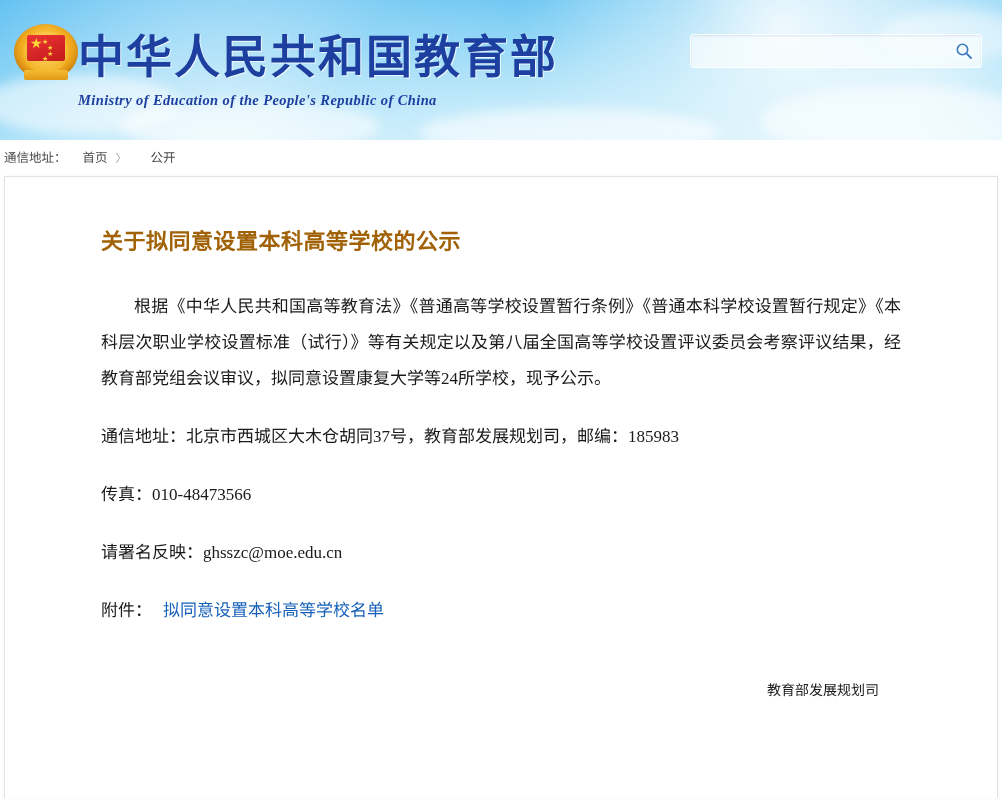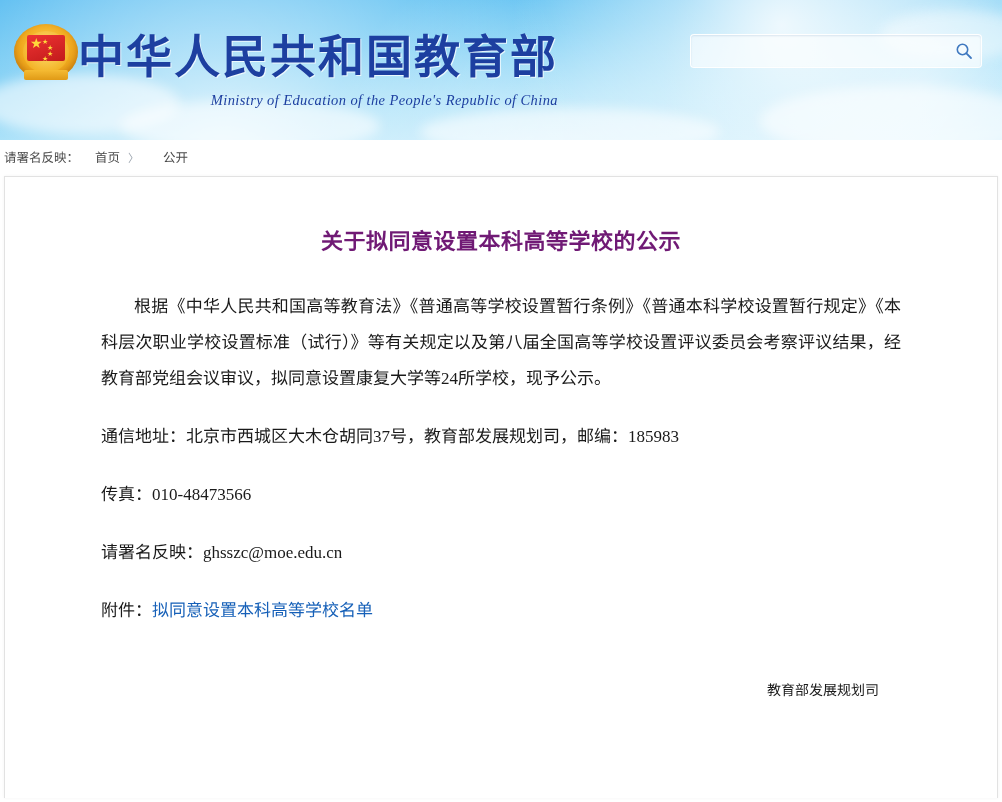--- a/index.html
+++ b/index.html
@@ -99,26 +99,25 @@
     font-size: 46px;
     letter-spacing: 2px;
     color: #1d3fa0;
     text-shadow: 1px 1px 0 rgba(255,255,255,.75);
     white-space: nowrap;
   }
   .title-en {
     margin-top: 6px;
     font-family: "Liberation Serif", "DejaVu Serif", serif;
     font-style: italic;
-    font-weight: normal;
+    font-weight: bold;
     font-size: 14.5px;
     letter-spacing: .4px;
     color: #1d3fa0;
     white-space: nowrap;
-    text-align: right;
   }
 
   .search-box {
     position: absolute;
     right: 20px;
     top: 34px;
     width: 290px;
     height: 32px;
     background: rgba(255,255,255,0.62);
     border: 1px solid rgba(255,255,255,0.9);
@@ -172,41 +171,42 @@
     box-sizing: border-box;
     background: #fff;
     border: 1px solid #e2e2e2;
     border-bottom: none;
     box-shadow: 0 0 3px rgba(0,0,0,.05);
   }
   .article {
     padding: 46px 96px 0 96px;
   }
   .doc-title {
-    text-align: center;
+    text-align: left;
     font-family: Liberation Serif, serif;
     font-weight: bold;
     font-size: 22px;
-    color: #701a75;
+    color: #a16207;
     letter-spacing: .5px;
     margin: 0 0 34px 0;
   }
   .para {
     font-family: "Liberation Serif", "DejaVu Serif", serif;
     font-size: 17px;
     line-height: 36px;
     color: #1a1a1a;
     margin: 0 0 22px 0;
     text-align: justify;
   }
   .para.indent { text-indent: 33px; }
   .attach-label { }
   .attach-link {
     color: #1660b8;
     text-decoration: none;
+    margin-left: 11px;
   }
   .signature {
     margin-top: 50px;
     text-align: right;
     padding-right: 22px;
     font-family: "Liberation Serif", "DejaVu Serif", serif;
     font-size: 14px;
     color: #1a1a1a;
   }
 </style>
@@ -242,21 +242,21 @@
     <button class="search-btn">
       <svg width="18" height="18" viewBox="0 0 18 18" aria-hidden="true">
         <circle cx="7.5" cy="7.5" r="5.2" fill="none" stroke="#3f79c0" stroke-width="1.6"></circle>
         <line x1="11.4" y1="11.4" x2="16" y2="16" stroke="#3f79c0" stroke-width="1.8" stroke-linecap="round"></line>
       </svg>
     </button>
   </div>
 </div>
 
 <div class="breadcrumb">
-  <span>请署名反映：</span><a href="#">首页</a><span class="sep">〉</span><a href="#">公开</a>
+  <span>通信地址：</span><a href="#">首页</a><span class="sep">〉</span><a href="#">公开</a>
 </div>
 
 <div class="card">
   <div class="article">
     <h1 class="doc-title">关于拟同意设置本科高等学校的公示</h1>
 
     <p class="para indent">根据《中华人民共和国高等教育法》《普通高等学校设置暂行条例》《普通本科学校设置暂行规定》《本科层次职业学校设置标准（试行）》等有关规定以及第八届全国高等学校设置评议委员会考察评议结果，经教育部党组会议审议，拟同意设置康复大学等24所学校，现予公示。</p>
     <p class="para">通信地址：北京市西城区大木仓胡同37号，教育部发展规划司，邮编：185983</p>
     <p class="para">传真：010-48473566</p>
     <p class="para">请署名反映：ghsszc@moe.edu.cn</p>

